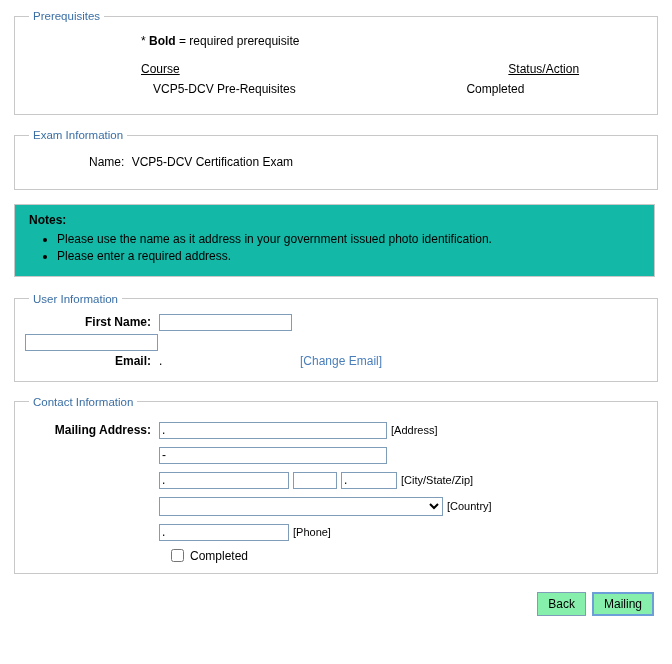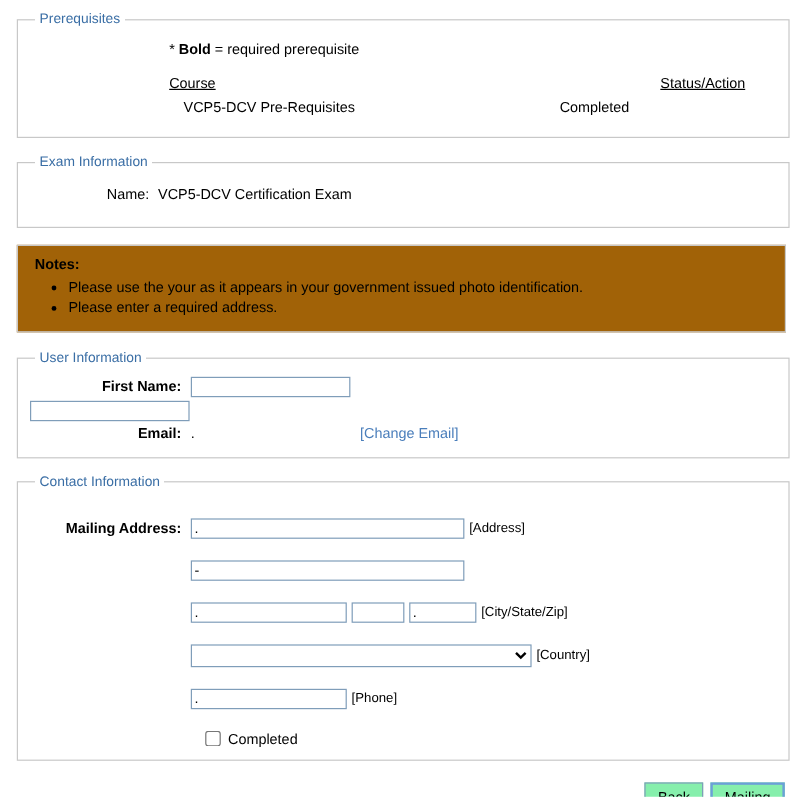--- a/index.html
+++ b/index.html
@@ -49,21 +49,21 @@
     border-collapse: collapse;
   }
   .prereq-table th {
     text-align: left;
     font-weight: normal;
     text-decoration: underline;
     padding: 0 0 4px 0;
     font-size: 12px;
   }
   .prereq-table th.col-status {
-    text-align: right;
+    text-align: center;
     padding-left: 10px;
   }
   .prereq-table td {
     padding: 2px 0;
     font-size: 12px;
   }
   .prereq-table td.col-course { padding-left: 12px; }
   .prereq-table td.col-status { padding-left: 10px; }
 
   
@@ -71,21 +71,21 @@
     margin: 8px 0 10px 0;
     padding-left: 64px;
     font-size: 12px;
   }
   .exam-label { display: inline-block; }
   .exam-value { padding-left: 4px; }
 
   
   .notes-box {
     border: 1px solid #c8c8c8;
-    background: #a16207;
+    background: #14b8a6;
     padding: 8px 10px 10px 10px;
     margin: 0 3px 16px 0;
   }
   .notes-title {
     font-weight: bold;
     font-size: 12px;
     margin: 0 0 2px 4px;
   }
   .notes-box ul {
     margin: 4px 0 0 0;
@@ -138,21 +138,21 @@
     width: 134px;
     text-align: right;
     font-weight: bold;
     font-size: 12px;
     padding-right: 8px;
     box-sizing: border-box;
   }
   .addr-row {
     display: flex;
     align-items: center;
-    margin: 18px 0;
+    margin: 8px 0;
   }
   .addr-spacer { width: 134px; flex: 0 0 134px; }
   .hint {
     font-size: 11px;
     color: #000;
     margin-left: 4px;
   }
   .w-addr { width: 228px; }
   .w-city { width: 130px; }
   .w-state { width: 44px; margin-left: 4px; }
@@ -230,21 +230,21 @@
     <legend>Exam Information</legend>
     <div class="exam-row">
       <span class="exam-label">Name:</span>
       <span class="exam-value">VCP5-DCV Certification Exam</span>
     </div>
   </fieldset>
 
   <div class="notes-box">
     <div class="notes-title">Notes:</div>
     <ul>
-      <li>Please use the your as it appears in your government issued photo identification.</li>
+      <li>Please use the name as it address in your government issued photo identification.</li>
       <li>Please enter a required address.</li>
     </ul>
   </div>
 
   <fieldset class="section">
     <legend>User Information</legend>
 
     <div class="field-row">
       <span class="field-label">First Name:</span>
       <input class="txt w-name" type="text" value="" style="">

